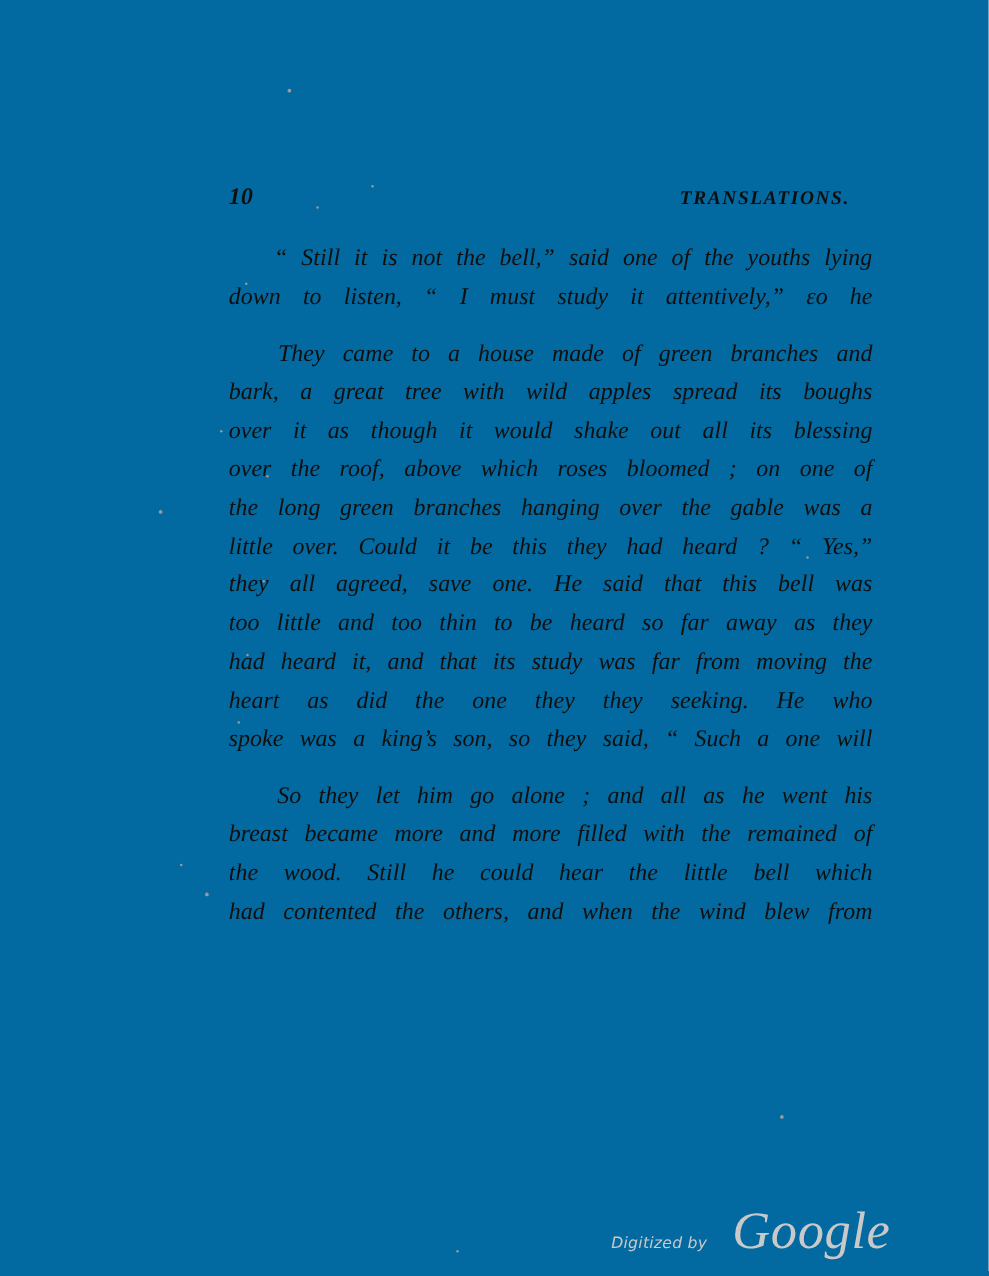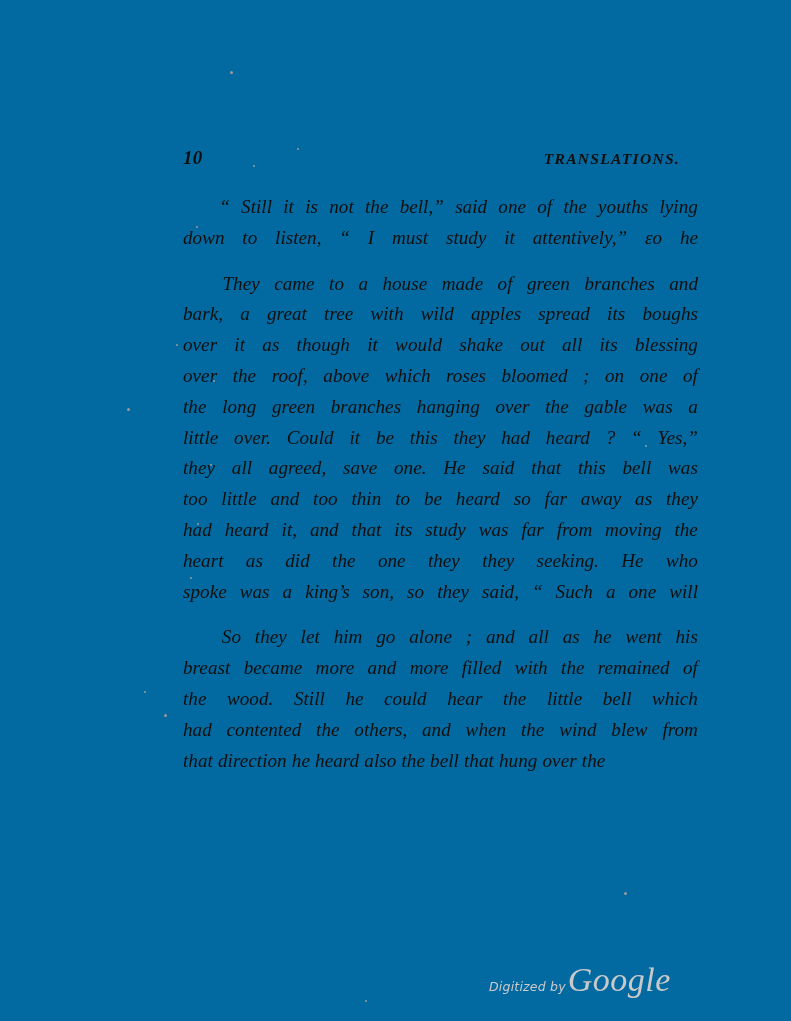--- a/index.html
+++ b/index.html
@@ -84,23 +84,23 @@
     white-space: nowrap;
   }
   .wm-small {
     font-family: "DejaVu Sans", sans-serif;
     font-size: 12.5px;
     letter-spacing: 0.2px;
     vertical-align: baseline;
   }
   .wm-big {
     font-family: "Liberation Serif", "DejaVu Serif", serif;
-    font-size: 34px;
+    font-size: 42px;
     letter-spacing: 0.5px;
-    margin-left: 2px;
+    margin-left: 20px;
     vertical-align: baseline;
   }
 
   
   .speck {
     position: absolute;
     background: #9a9a9a;
     border-radius: 50%;
   }
 </style>
@@ -340,21 +340,20 @@
           <span>contented</span>
           <span>the</span>
           <span>others,</span>
           <span>and</span>
           <span>when</span>
           <span>the</span>
           <span>wind</span>
           <span>blew</span>
           <span>from</span>
         </span>
-        <span class="line">that direction he heard also the bell that hung over the</span>
       </p>
   </div>
 
   <div class="watermark">
     <span class="wm-small">Digitized by</span><span class="wm-big">Google</span>
   </div>
 
   <div class="speck" style="left:230px;top:71px;width:3px;height:3px;"></div>
   <div class="speck" style="left:297px;top:148px;width:2px;height:2px;"></div>
   <div class="speck" style="left:253px;top:165px;width:2px;height:2px;"></div>

